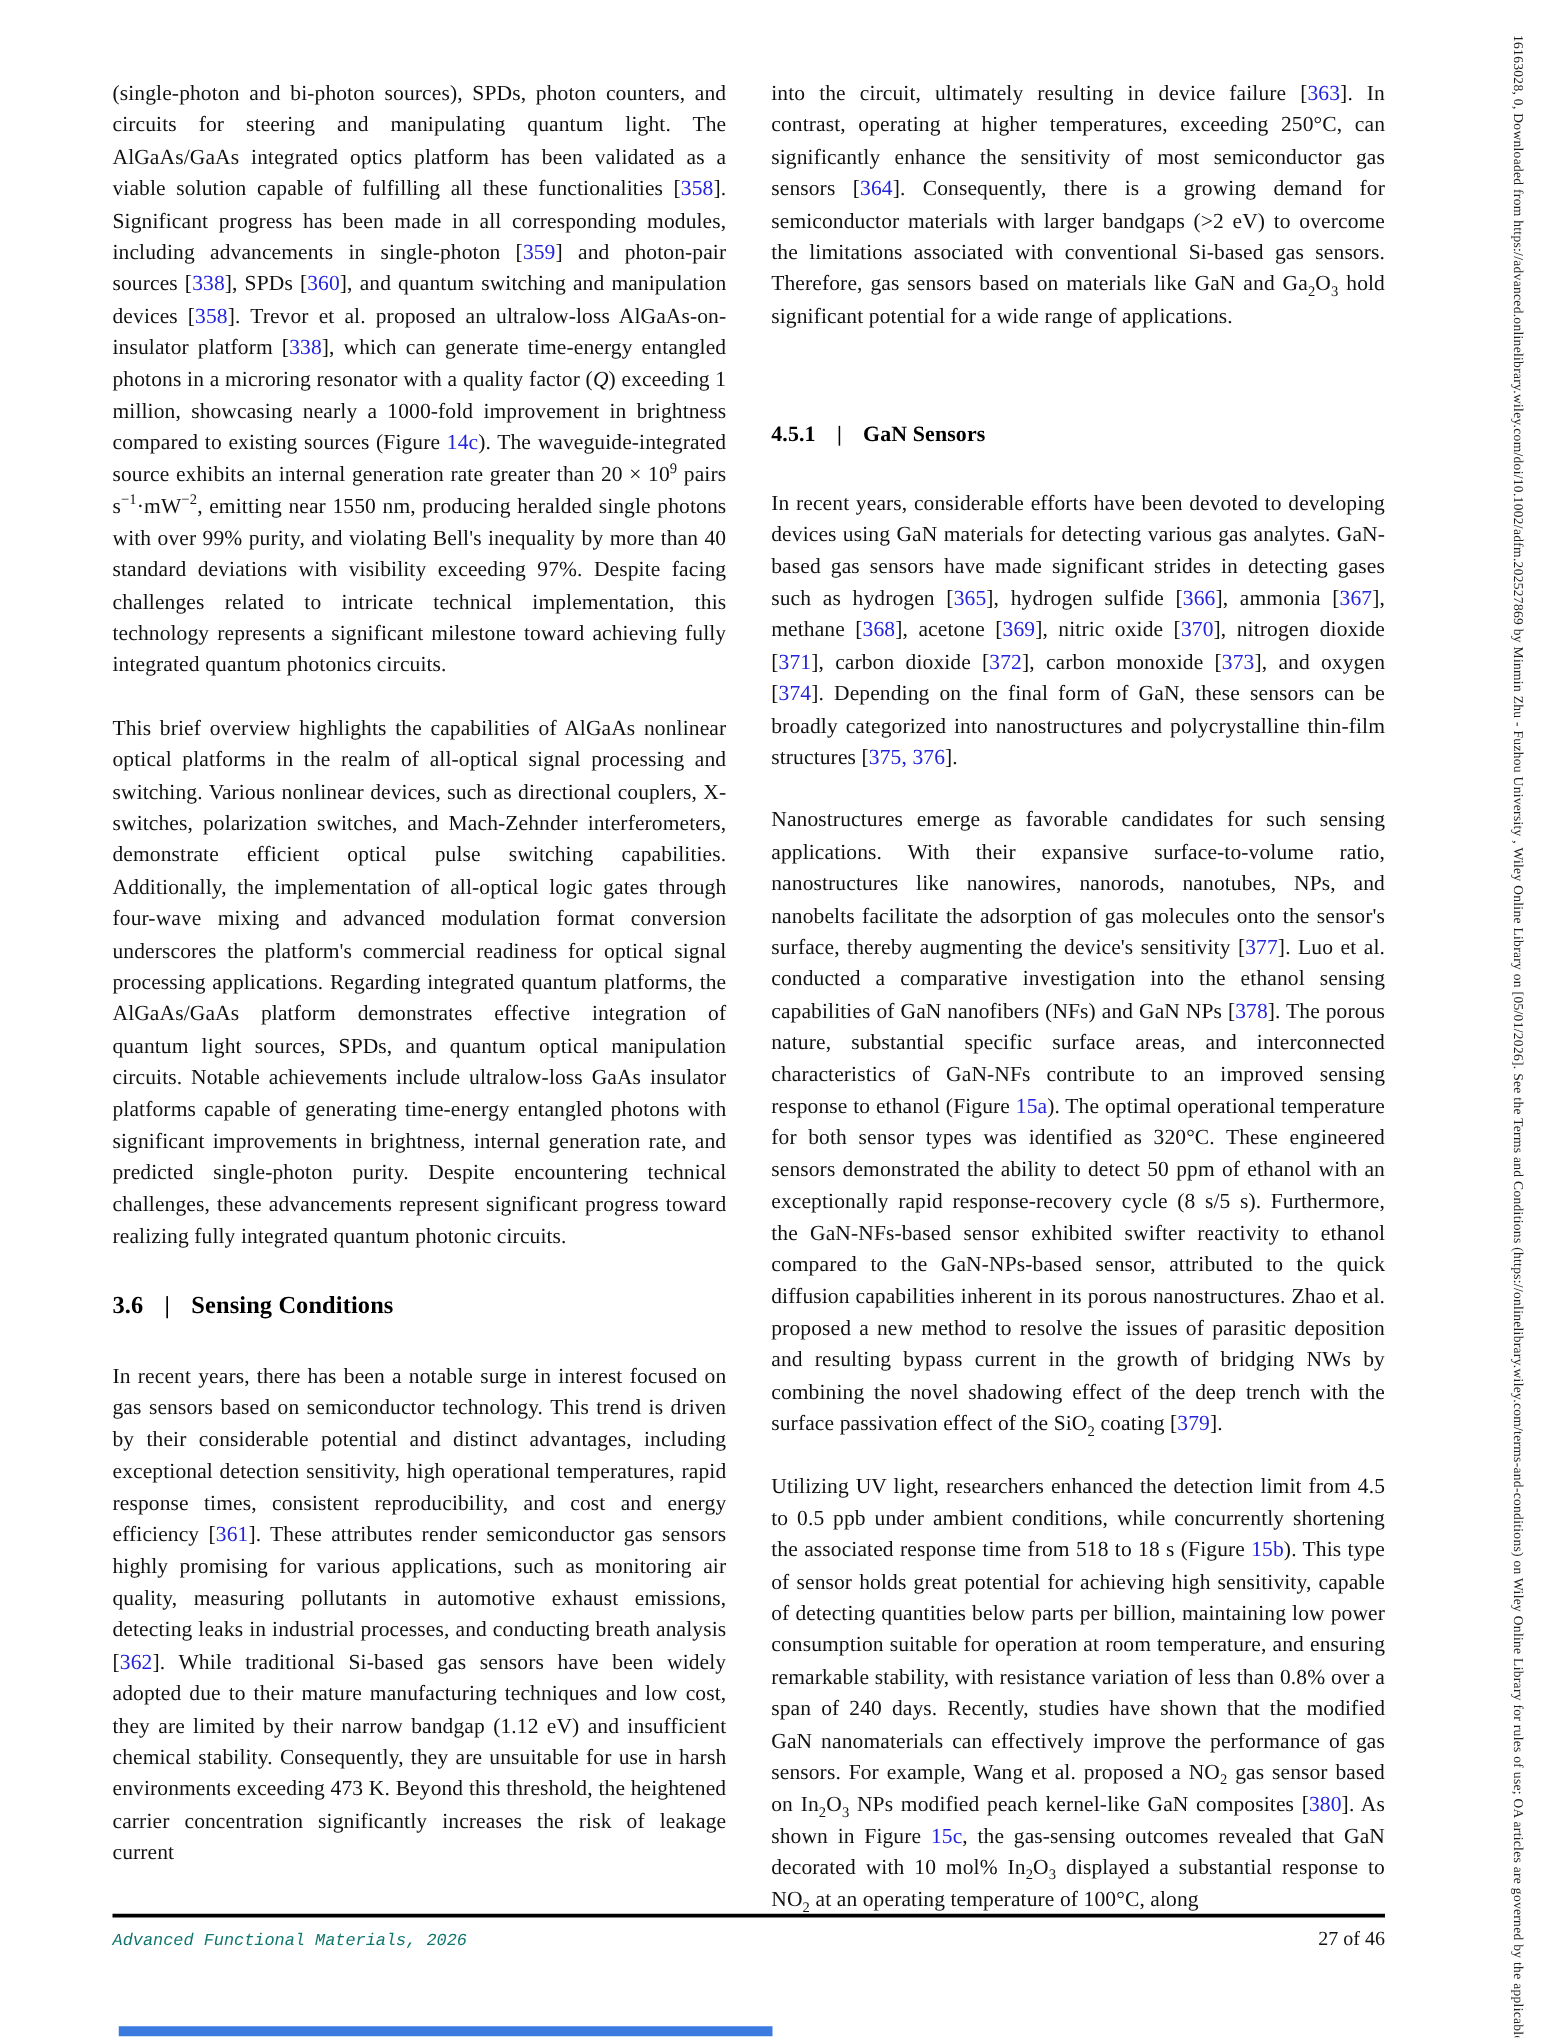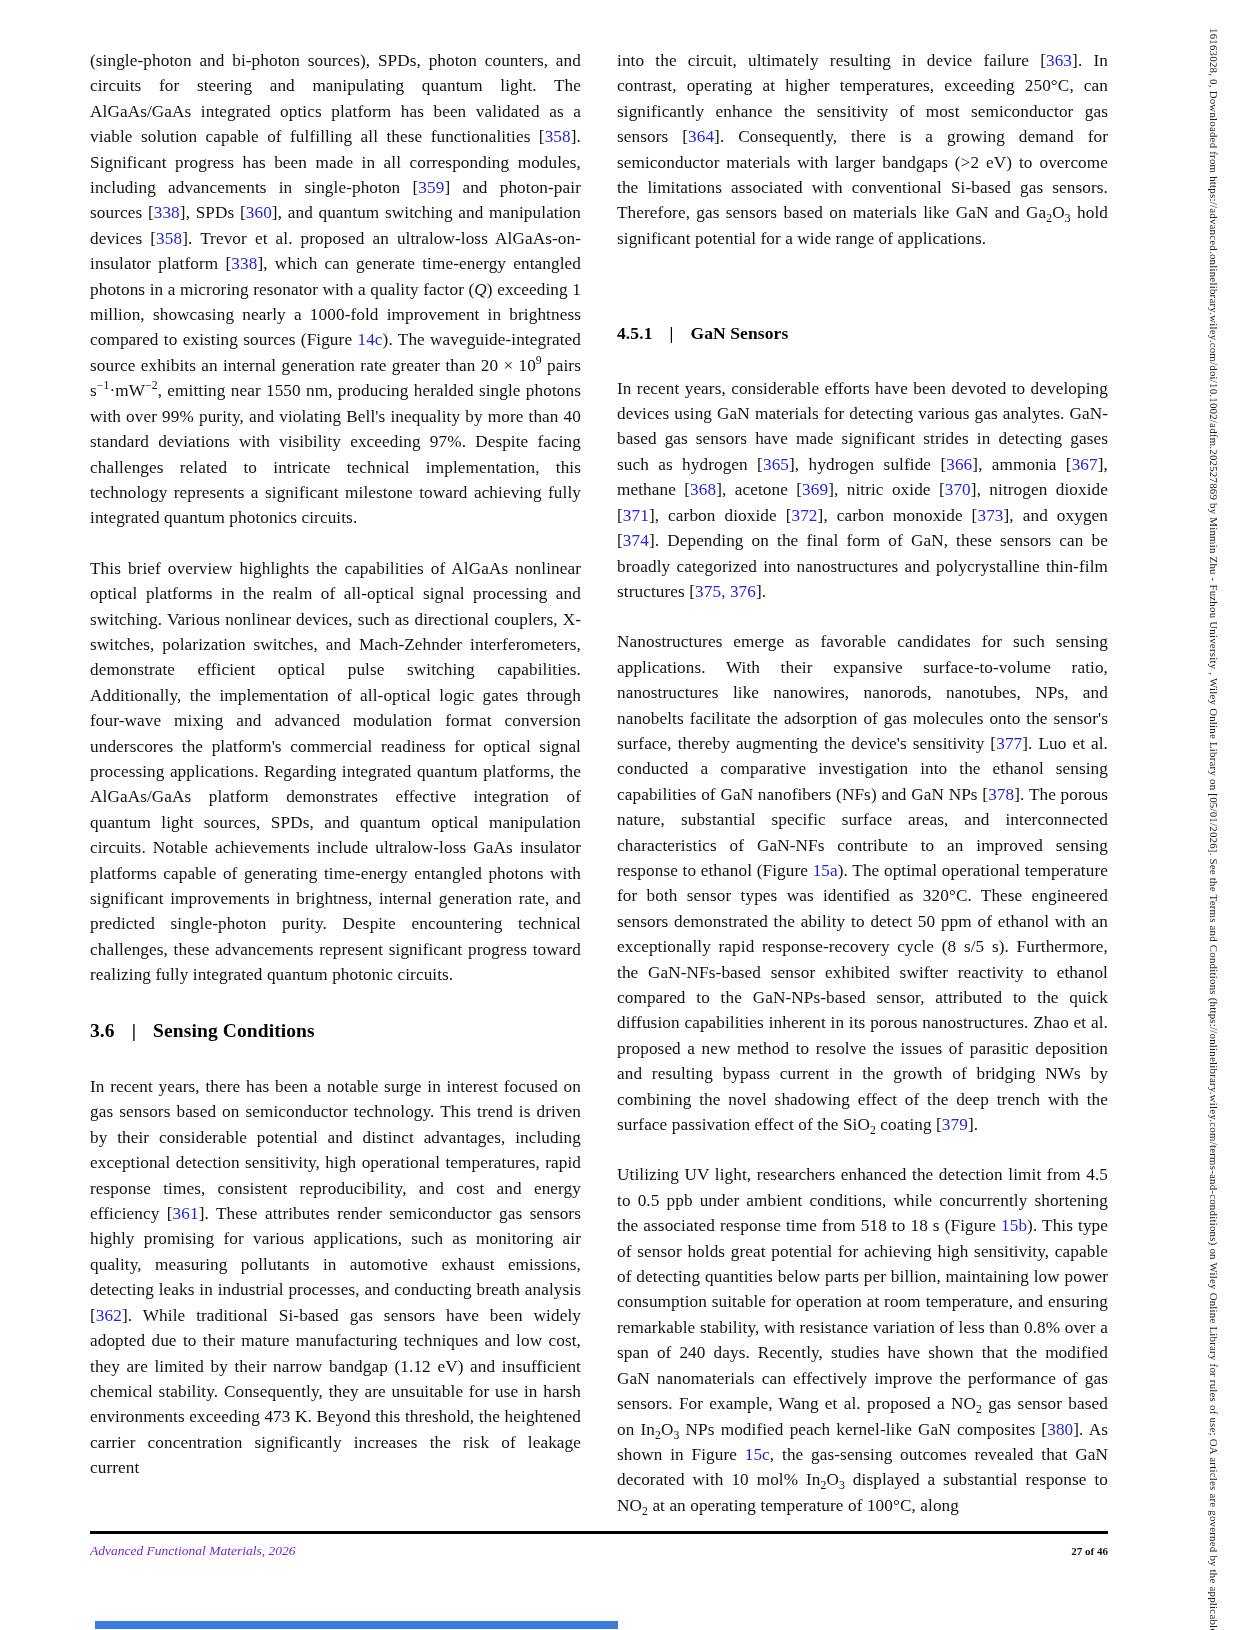--- a/index.html
+++ b/index.html
@@ -5,42 +5,42 @@
   html,body{margin:0;padding:0;background:#ffffff;}
   .page{
     position:relative;
     width:1241px;height:1630px;
     background:#ffffff;
     overflow:hidden;
     font-family:"Liberation Serif", serif;
     color:#111;
   }
   .col{
-    position:absolute;top:48px;width:491px;
+    position:absolute;top:62px;width:491px;
     text-align:justify;
     font-size:17.2px;line-height:25.4px;
     letter-spacing:0.1px;
   }
   .col-left{left:90px;}
   .col-right{left:617px;}
   .col p{margin:0 0 25px 0;}
   .heading{font-weight:bold;text-align:left;color:#000;}
   .heading.h2{font-size:19.5px;margin:30px 0 31px 0;}
   .heading.h3{font-size:17.5px;margin:70px 0 29px 0;}
   .hsep{margin:0 17px;font-weight:bold;}
   .cite{color:var(--link,#2323dc);cursor:pointer;}
   sup,sub{font-size:68%;line-height:0;}
   .it{font-style:italic;}
   .footer-rule{position:absolute;left:90px;top:1531px;width:1018px;height:3px;background:#000;}
   .footer{
     position:absolute;left:90px;top:1543px;width:1018px;
     display:flex;justify-content:space-between;align-items:baseline;
   }
-  .journal{font-style:italic;font-size:13.5px;color:#6d28d9;}
-  .pagenum{font-size:11px;color:#111;font-weight:bold;}
+  .journal{font-style:italic;font-size:13.5px;color:#0f766e;font-family:Liberation Mono, monospace;}
+  .pagenum{font-size:16px;color:#111;}
   .sidebar{
     position:absolute;left:1220px;top:28px;
     transform-origin:0 0;transform:rotate(90deg);
     white-space:nowrap;
     font-size:10.8px;line-height:13px;letter-spacing:0.25px;
     color:#1a1a1a;
   }
   .artifact-bar{
     position:absolute;left:95px;top:1621px;width:523px;height:8px;
     background:var(--artifact_bar,#3b7bdf);

